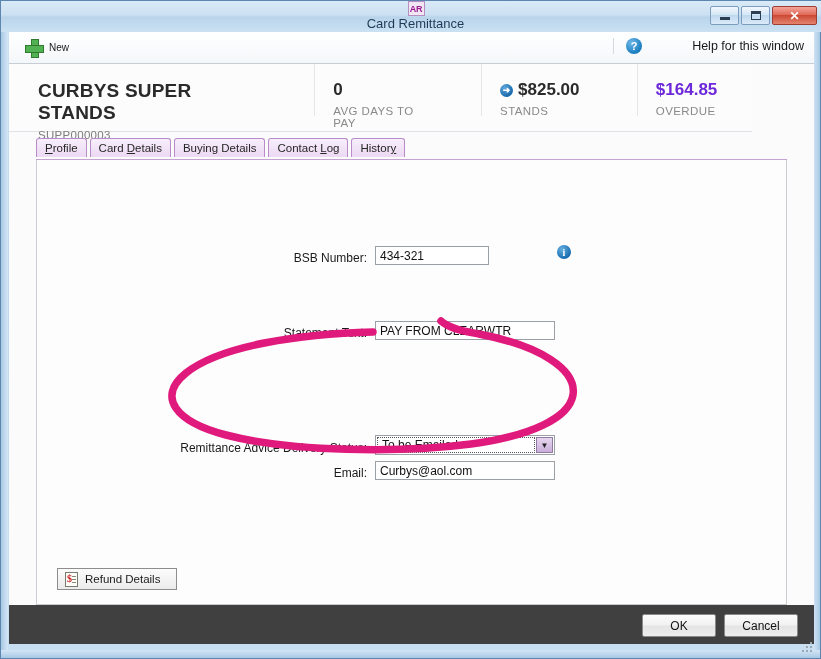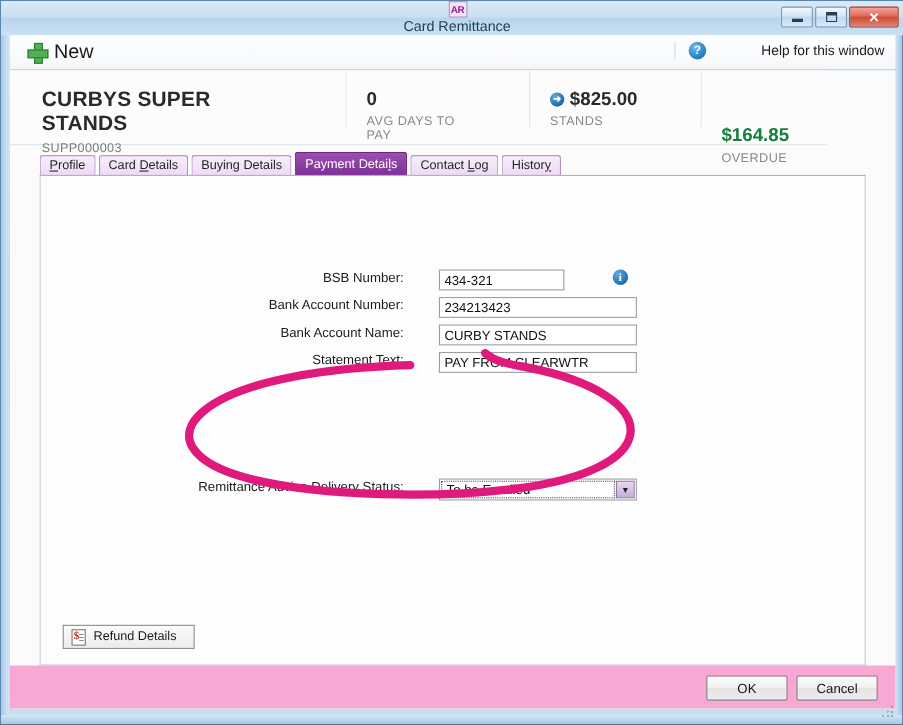--- a/index.html
+++ b/index.html
@@ -80,21 +80,21 @@
     display: flex; align-items: center; gap: 7px;
     margin-left: 12px; cursor: default; padding: 2px 4px;
   }
   .plus-icon { position: relative; width: 17px; height: 17px; }
   .plus-icon::before, .plus-icon::after {
     content: ""; position: absolute; background: #52b152;
     border: 1px solid #2f7a30;
   }
   .plus-icon::before { left: 5.5px; top: 0; width: 6px; height: 17px; }
   .plus-icon::after  { left: 0; top: 5.5px; width: 17px; height: 6px; }
-  #new-label { font-size: 18px; color: #1a1a1a; }
+  #new-label { font-size: 10px; color: #1a1a1a; }
 
   #help-link {
     position: absolute; right: 10px; top: 6px;
     display: flex; align-items: center; gap: 6px;
     padding-left: 12px; border-left: 1px solid #d3d9de;
     cursor: default;
   }
   .q-icon {
     width: 16px; height: 16px; border-radius: 50%;
     background: radial-gradient(circle at 35% 30%, #6fb7e8, #1a7ec0 70%, #0f5f96);
@@ -125,21 +125,21 @@
   .stat {
     padding: 16px 0 0 0; height: 52px;
     border-left: 1px solid #e3e6e9;
     padding-left: 18px;
   }
   .stat-value { font-size: 17px; font-weight: bold; color: #2a2a2a; display: flex; align-items: center; gap: 5px;}
   .stat-label { font-size: 11.5px; color: #8a8a8a; margin-top: 5px; letter-spacing: 0.4px; }
   #stat-days { width: 155px; }
   #stat-balance { width: 140px; }
   #stat-overdue { width: 150px; }
-  #overdue-value { color: #15803d; margin-top: 33px; }
+  #overdue-value { color: #6d28d9; }
   .arrow-icon {
     width: 13px; height: 13px; border-radius: 50%;
     background: radial-gradient(circle at 35% 30%, #5ea8dd, #1565a8 75%);
     color: #fff; font-size: 9px; line-height: 13px; text-align: center;
     display: inline-block;
   }
 
   
   #tabs {
     position: absolute; left: 27px; top: 74px;
@@ -174,23 +174,22 @@
   #panel {
     position: absolute; left: 27px; top: 96px; width: 751px; height: 445px;
     background: #fdfdfd;
     border: 1px solid #c9cdd1;
     border-top: none;
   }
 
   
   .form-row {
     position: absolute;
-    display: flex; align-items: flex-start;
+    display: flex; align-items: flex-end;
     height: 20px;
-    gap: 24px;
   }
   .f-label {
     font-size: 12px; color: #1b1b1b;
     text-align: right;
     padding-right: 8px;
   }
   .f-input {
     height: 19px;
     border: 1px solid #9aa0a6;
     background: #ffffff;
@@ -259,21 +258,21 @@
     font-family: "Liberation Serif", serif;
   }
   .doc-icon .lines {
     position: absolute; right: 1px; top: 3px; width: 4px; height: 8px;
     background: repeating-linear-gradient(to bottom, #8a8a7a 0 1px, transparent 1px 3px);
   }
 
   
   #footer {
     position: absolute; left: 0; top: 541px; width: 805px; height: 39px;
-    background: #f9a8d4;
+    background: #404040;
   }
   .dlg-btn {
     position: absolute; top: 9px;
     width: 74px; height: 23px;
     background: linear-gradient(to bottom, #fcfcfc 0%, #f1f1f1 48%, #e4e4e4 52%, #ededed 100%);
     border: 1px solid #8a8a8a;
     border-radius: 2px;
     font-size: 12px; color: #141414;
     display: flex; align-items: center; justify-content: center;
     cursor: default;
@@ -366,63 +365,56 @@
     <div id="tabs">
       <div class="tab">
           <span><u>P</u>rofile</span>
         </div>
       <div class="tab">
           <span>Card <u>D</u>etails</span>
         </div>
       <div class="tab">
           <span>Buyin<u>g</u> Details</span>
         </div>
-      <div class="tab active">
-          <span>Payment Detai<u>l</u>s</span>
-        </div>
       <div class="tab">
           <span>Contact <u>L</u>og</span>
         </div>
       <div class="tab">
           <span>Histor<u>y</u></span>
         </div>
     </div>
     <div id="tabline"></div>
 
     <div id="panel">
 
       <div class="form-row" id="row-bsb">
         <div class="f-label lbl-w">BSB Number:</div>
         <input class="f-input in-bsb" value="434-321" style="">
       </div>
       <div id="info-icon">i</div>
 
-      <div class="form-row" id="row-acctn">
-        <div class="f-label lbl-w">Bank Account Number:</div>
-        <input class="f-input in-wide" value="234213423" style="">
-      </div>
-
-      <div class="form-row" id="row-acctname">
-        <div class="f-label lbl-w">Bank Account Name:</div>
-        <input class="f-input in-wide" value="CURBY STANDS" style="">
-      </div>
+
 
       <div class="form-row" id="row-stmt">
         <div class="f-label lbl-w">Statement Text:</div>
         <input class="f-input in-wide" value="PAY FROM CLEARWTR" style="">
       </div>
 
       <div class="form-row" id="row-remit">
         <div class="f-label lbl-w">Remittance Advice Delivery Status:</div>
         <div class="combo">
           <div class="combo-text">To be Emailed</div>
           <div class="combo-btn">▼</div>
         </div>
       </div>
 
+      <div class="form-row" id="row-email">
+        <div class="f-label lbl-w">Email:</div>
+        <input class="f-input in-wide" value="Curbys@aol.com" style="">
+      </div>
 
       <div id="refund-btn">
         <span class="doc-icon">
           <span class="dollar">$</span>
             <span class="lines"></span>
         </span>
         <span id="refund-label">Refund Details</span>
       </div>
 
     </div>

